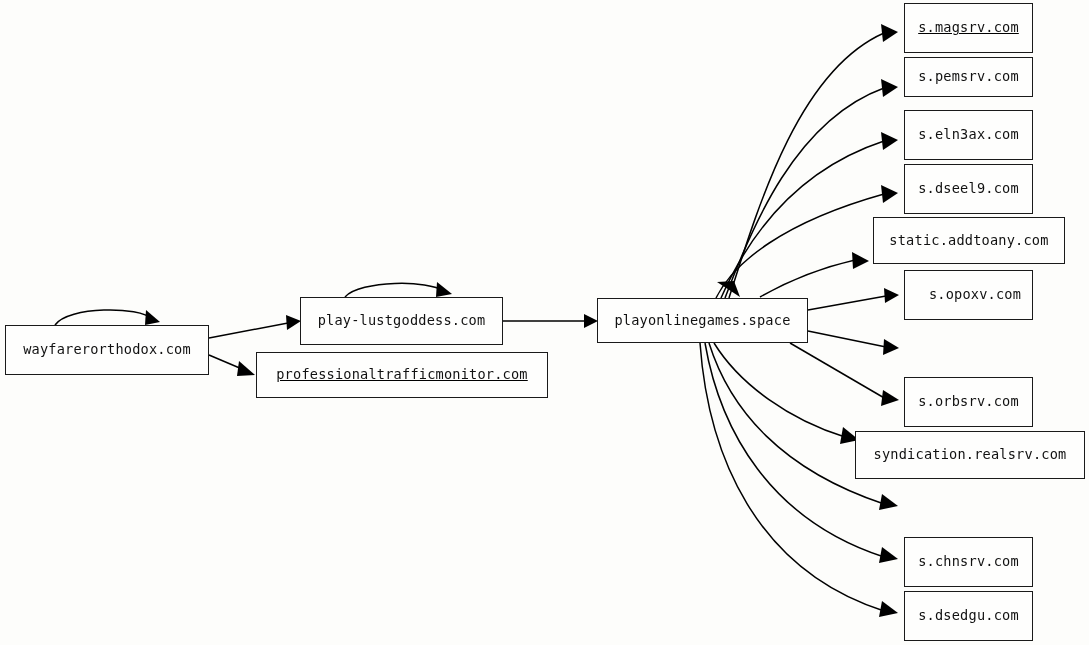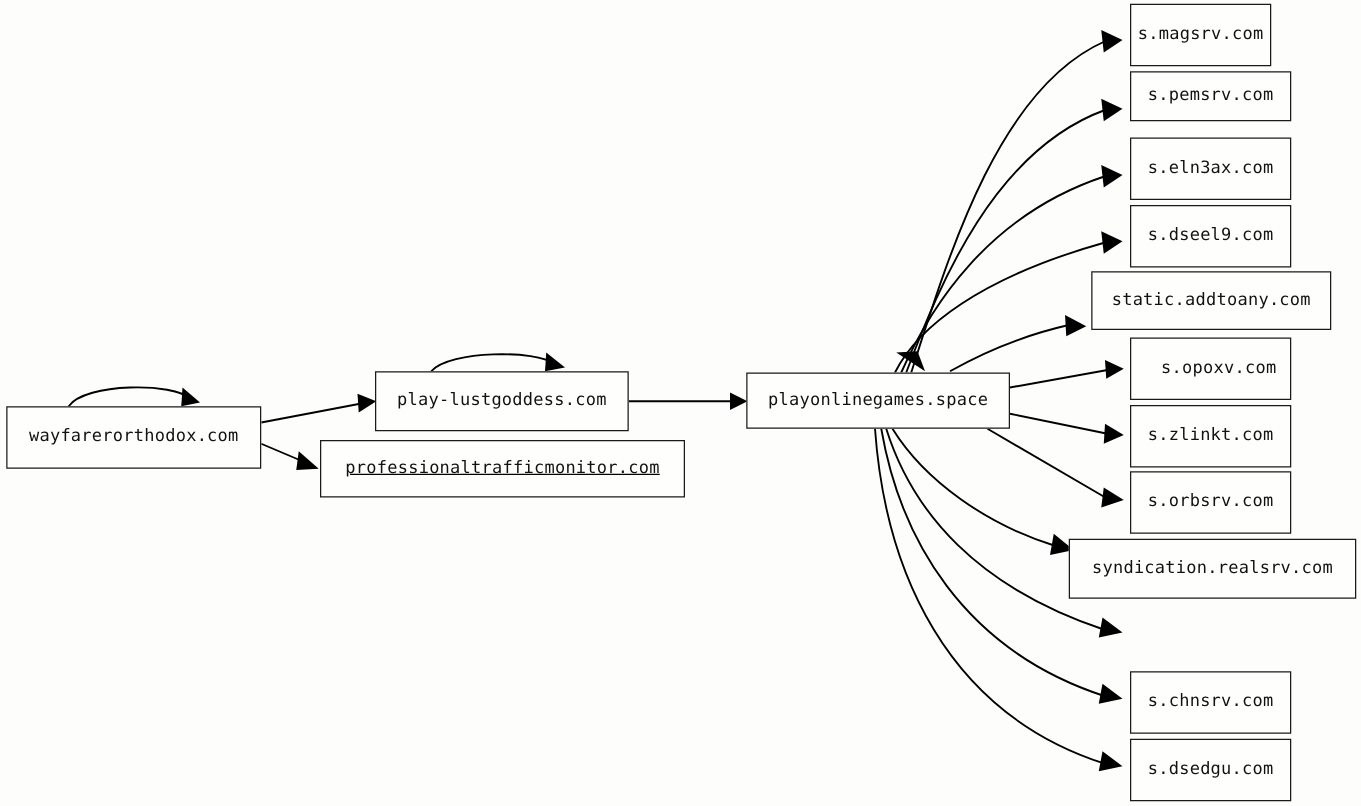--- a/index.html
+++ b/index.html
@@ -155,21 +155,21 @@
   </div>
 
   <div class="node" style="left:256px; top:352px; width:292px; height:46px;text-decoration:underline;">
     <span class="node-label">professionaltrafficmonitor.com</span>
   </div>
 
   <div class="node" style="left:597px; top:298px; width:211px; height:45px;">
     <span class="node-label">playonlinegames.space</span>
   </div>
 
-  <div class="node" style="left:904px; top:3px; width:113px; height:50px;">
+  <div class="node" style="left:904px; top:3px; width:129px; height:50px;text-decoration:underline;">
     <span class="node-label">s.magsrv.com</span>
   </div>
 
   <div class="node" style="left:904px; top:57px; width:129px; height:40px;">
     <span class="node-label">s.pemsrv.com</span>
   </div>
 
   <div class="node" style="left:904px; top:110px; width:129px; height:50px;">
     <span class="node-label">s.eln3ax.com</span>
   </div>
@@ -179,23 +179,20 @@
   </div>
 
   <div class="node" style="left:873px; top:217px; width:192px; height:47px;">
     <span class="node-label">static.addtoany.com</span>
   </div>
 
   <div class="node" style="left:904px; top:270px; width:129px; height:50px;padding-left:13px;">
     <span class="node-label">s.opoxv.com</span>
   </div>
 
-  <div class="node" style="left:904px; top:324px; width:129px; height:50px;">
-    <span class="node-label">s.zlinkt.com</span>
-  </div>
 
   <div class="node" style="left:904px; top:377px; width:129px; height:50px;">
     <span class="node-label">s.orbsrv.com</span>
   </div>
 
   <div class="node" style="left:855px; top:431px; width:230px; height:48px;">
     <span class="node-label">syndication.realsrv.com</span>
   </div>
 
 

